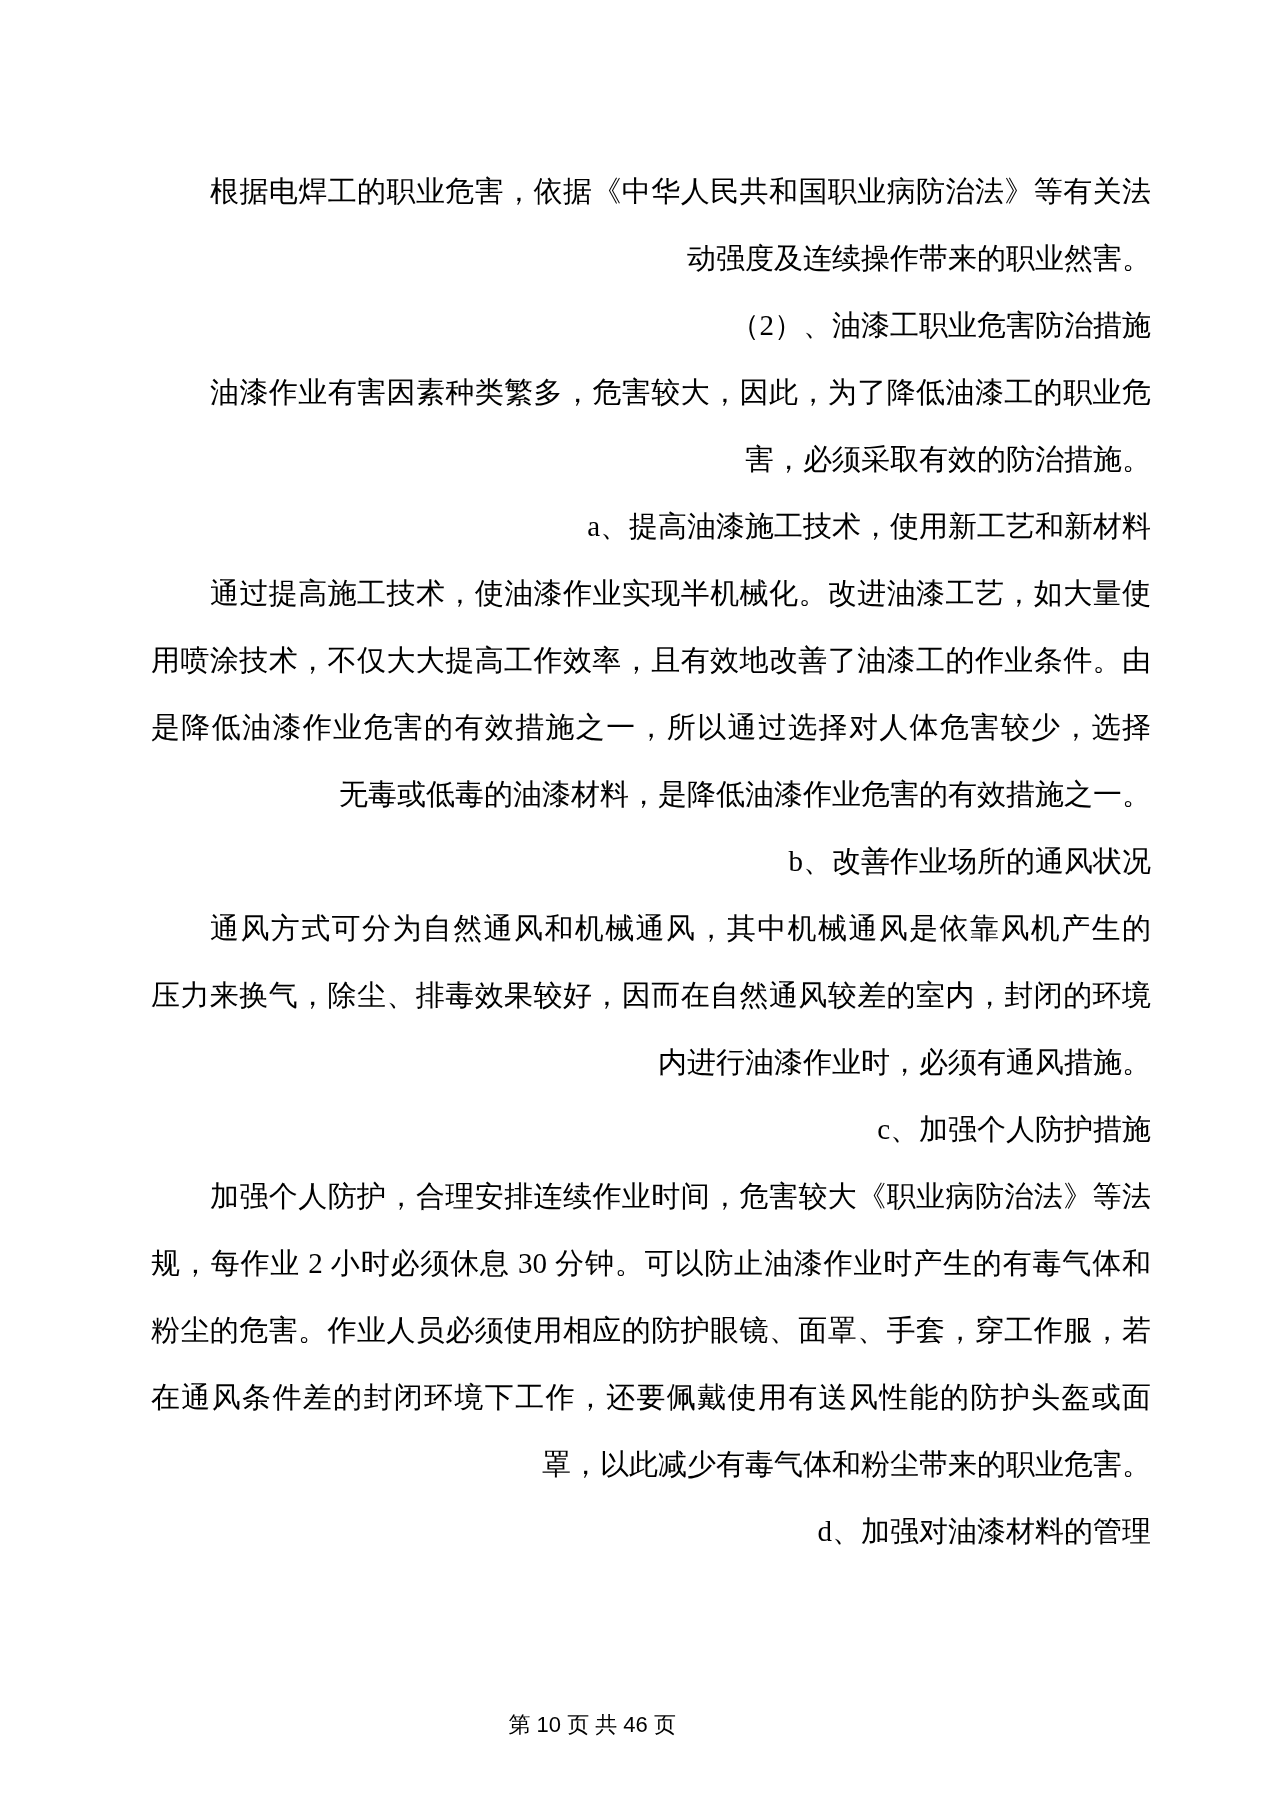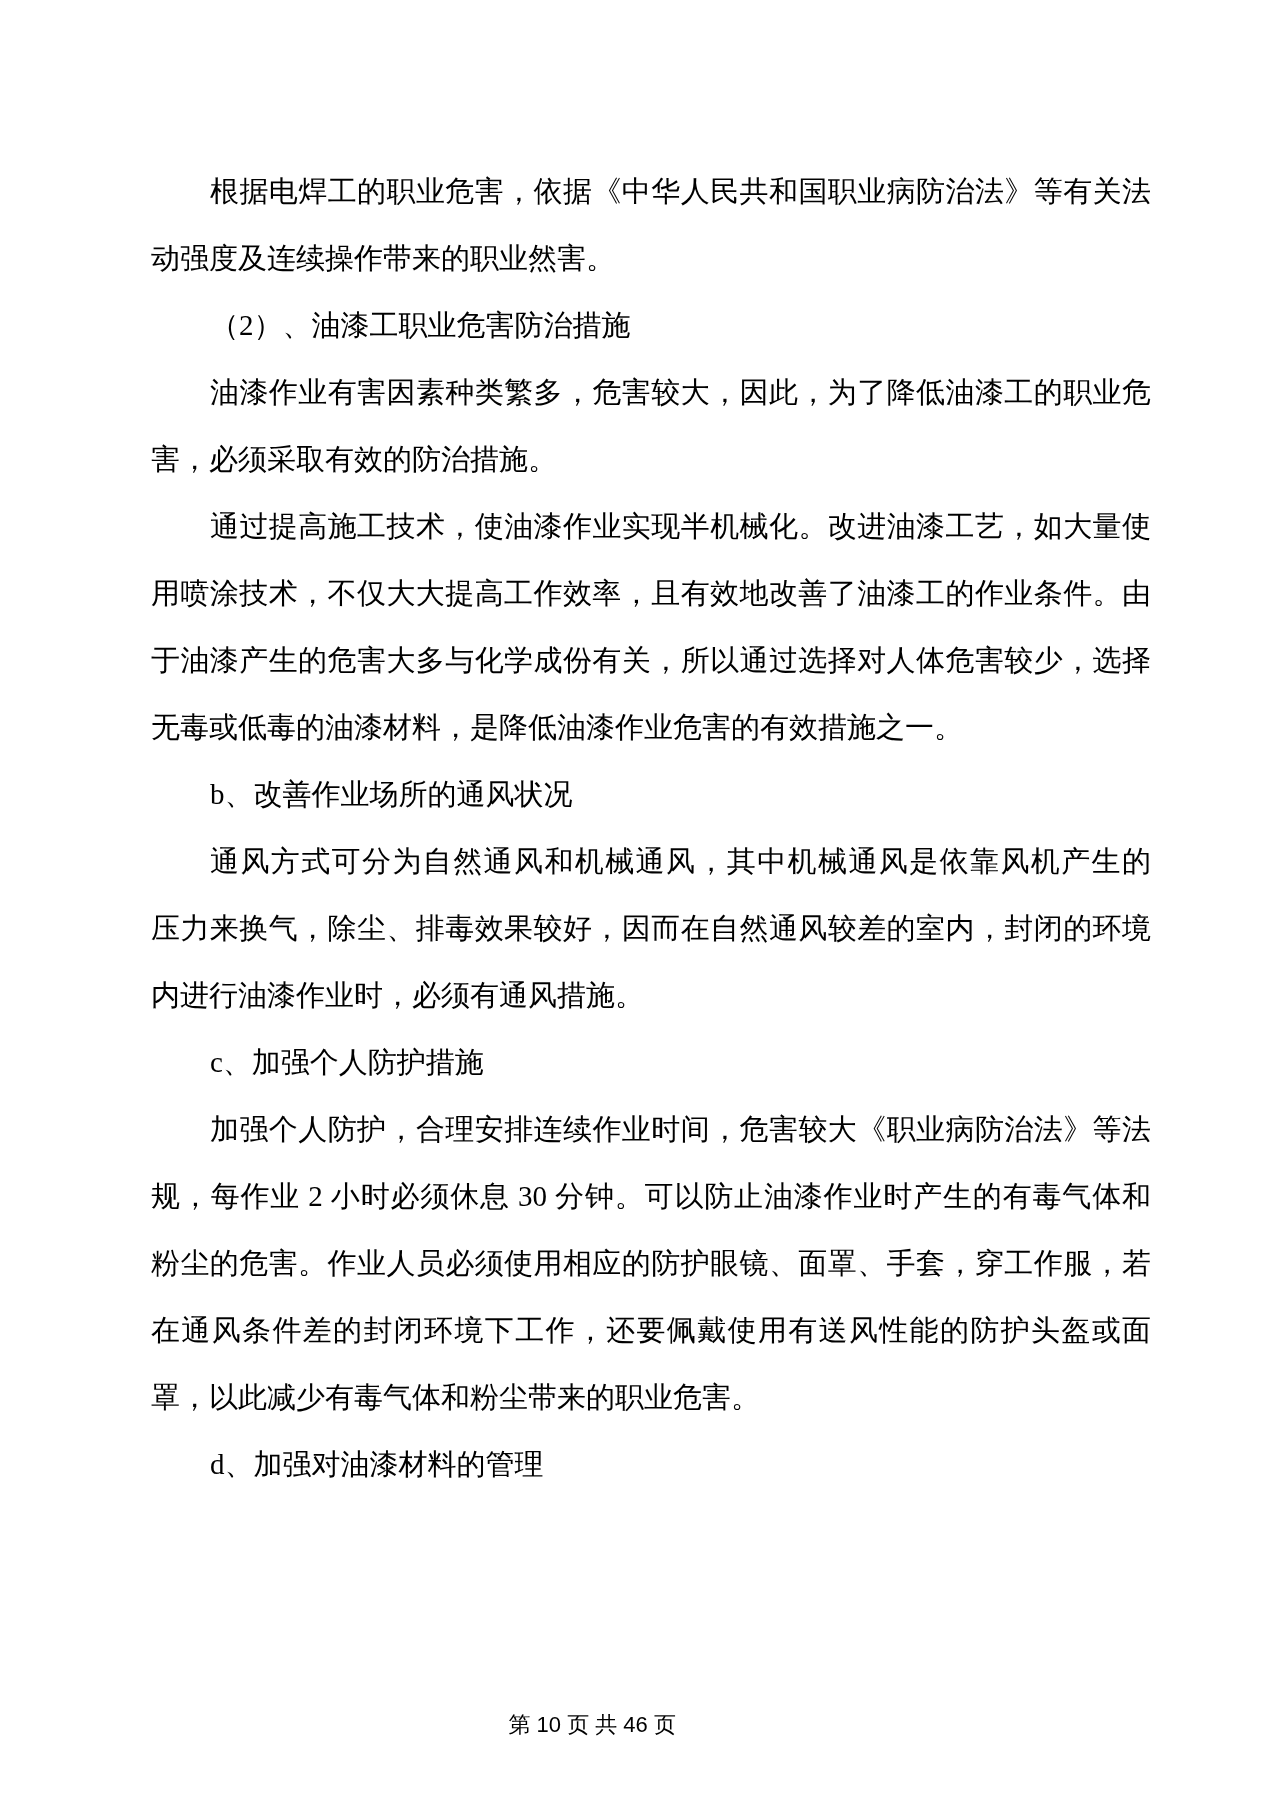--- a/index.html
+++ b/index.html
@@ -20,21 +20,21 @@
     position: absolute;
     left: 151px;
     top: 158px;
     width: 1000px;
   }
   .line {
     height: 67px;
     line-height: 67px;
     font-size: 29px;
     color: #000000;
-    text-align: left;
+    text-align: right;
   }
   .line.indent { text-indent: 59px; }
   .line.full {
     text-align: justify;
     text-align-last: justify;
   }
   .footer {
     position: absolute;
     left: 484px;
     top: 1680px;
@@ -50,23 +50,24 @@
 </head>
 <body>
 
 <div class="page">
   <div class="content">
     <div class="line indent full">根据电焊工的职业危害，依据《中华人民共和国职业病防治法》等有关法</div>
     <div class="line">动强度及连续操作带来的职业然害。</div>
     <div class="line indent">（2）、油漆工职业危害防治措施</div>
     <div class="line indent full">油漆作业有害因素种类繁多，危害较大，因此，为了降低油漆工的职业危</div>
     <div class="line">害，必须采取有效的防治措施。</div>
+    <div class="line indent">a、提高油漆施工技术，使用新工艺和新材料</div>
     <div class="line indent full">通过提高施工技术，使油漆作业实现半机械化。改进油漆工艺，如大量使</div>
     <div class="line full">用喷涂技术，不仅大大提高工作效率，且有效地改善了油漆工的作业条件。由</div>
-    <div class="line full">于油漆产生的危害大多与化学成份有关，所以通过选择对人体危害较少，选择</div>
+    <div class="line full">是降低油漆作业危害的有效措施之一，所以通过选择对人体危害较少，选择</div>
     <div class="line">无毒或低毒的油漆材料，是降低油漆作业危害的有效措施之一。</div>
     <div class="line indent">b、改善作业场所的通风状况</div>
     <div class="line indent full">通风方式可分为自然通风和机械通风，其中机械通风是依靠风机产生的</div>
     <div class="line full">压力来换气，除尘、排毒效果较好，因而在自然通风较差的室内，封闭的环境</div>
     <div class="line">内进行油漆作业时，必须有通风措施。</div>
     <div class="line indent">c、加强个人防护措施</div>
     <div class="line indent full">加强个人防护，合理安排连续作业时间，危害较大《职业病防治法》等法</div>
     <div class="line full">规，每作业 2 小时必须休息 30 分钟。可以防止油漆作业时产生的有毒气体和</div>
     <div class="line full">粉尘的危害。作业人员必须使用相应的防护眼镜、面罩、手套，穿工作服，若</div>
     <div class="line full">在通风条件差的封闭环境下工作，还要佩戴使用有送风性能的防护头盔或面</div>

